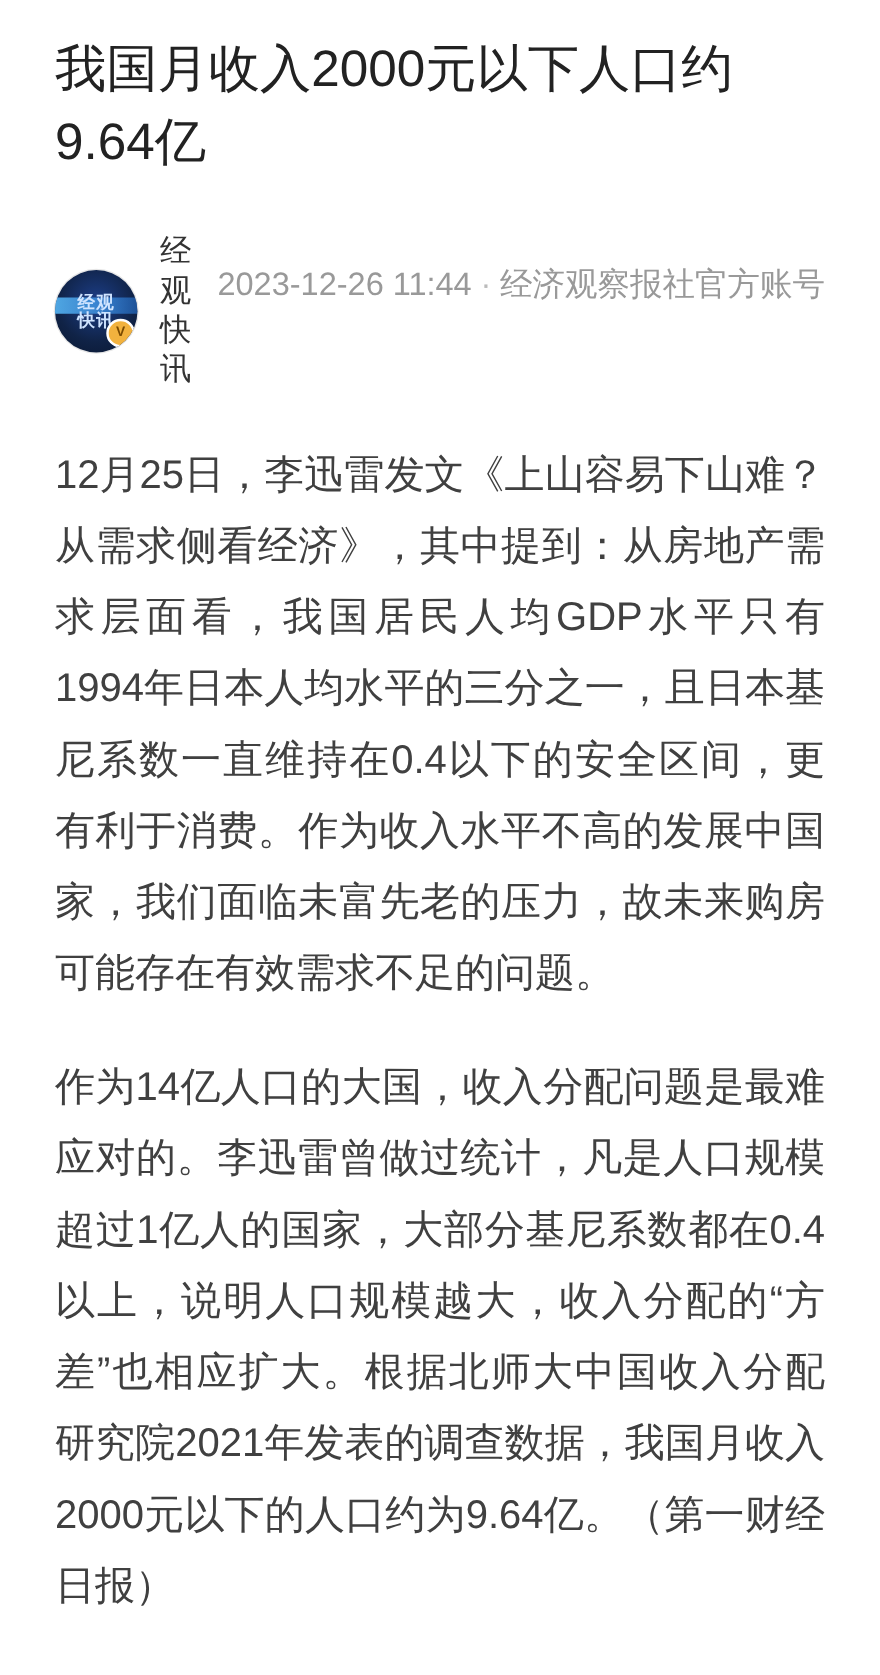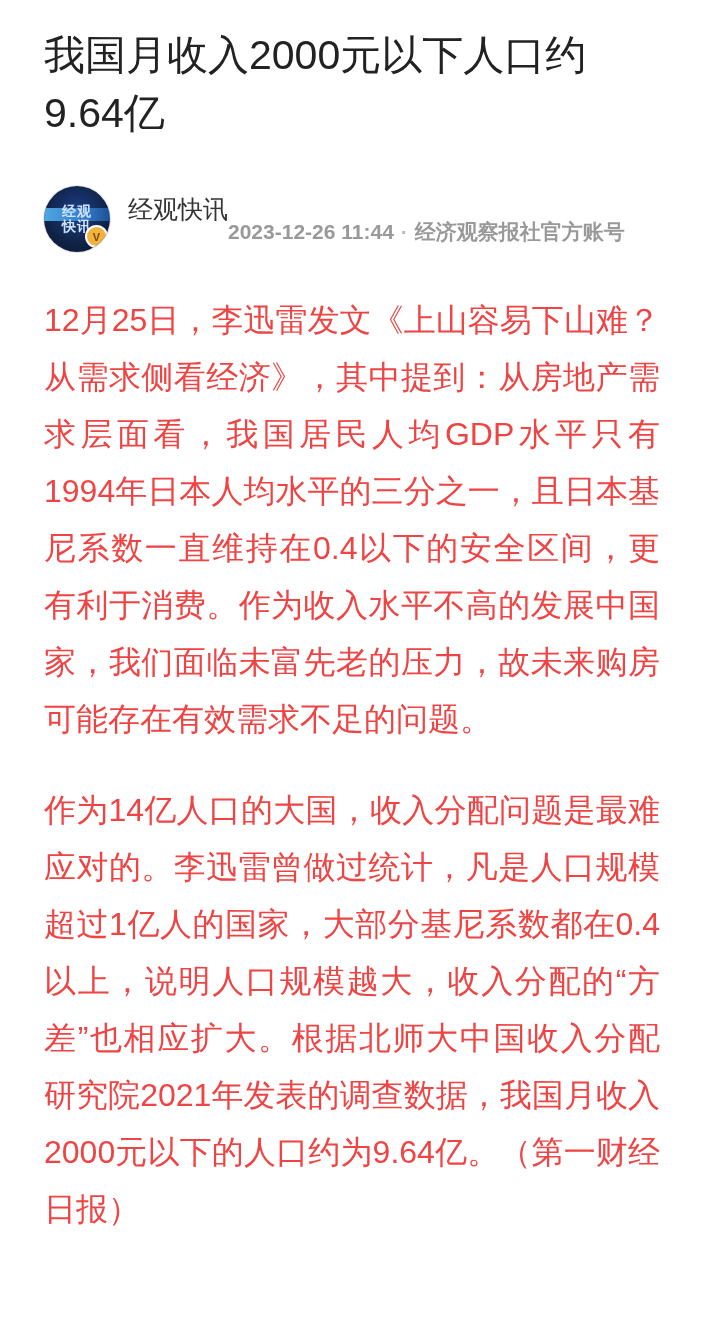--- a/index.html
+++ b/index.html
@@ -87,37 +87,36 @@
     justify-content: center;
   }
   .author-name {
     font-size: 25px;
     color: #333333;
     font-weight: 400;
     line-height: 1.25;
   }
   .meta-line {
     margin-top: 25px;
-    font-size: 21px;
+    font-size: 26px;
     color: #999999;
     line-height: 1.25;
     white-space: nowrap;
-    font-weight: bold;
   }
   .meta-sep {
     margin: 0 7px;
     color: #bbbbbb;
   }
   .article-body {
     margin-top: 40px;
   }
   .article-body p {
     font-size: 32px;
     line-height: 1.78;
-    color: #ef4444;
+    color: #404040;
     margin: 0 0 34px 0;
     text-align: justify;
     text-justify: inter-ideograph;
     letter-spacing: 0px;
   }
   .article-body p:last-child {
     margin-bottom: 0;
   }
 </style>
 </head>

